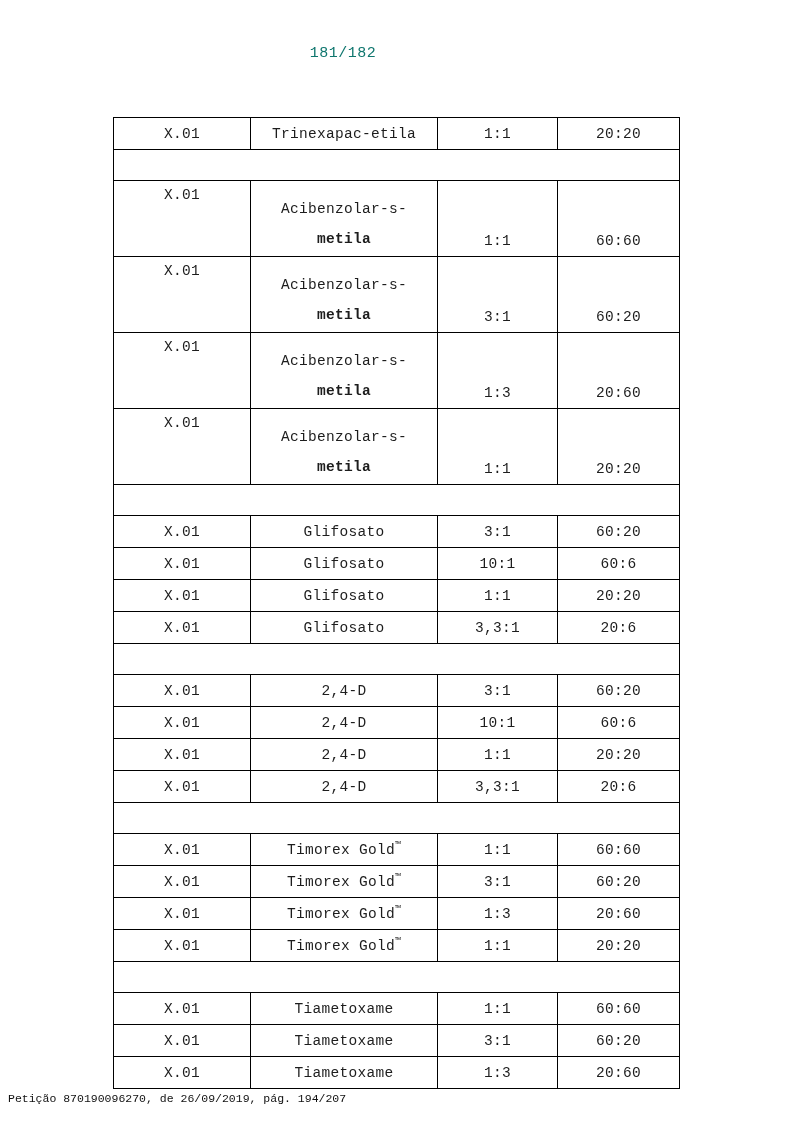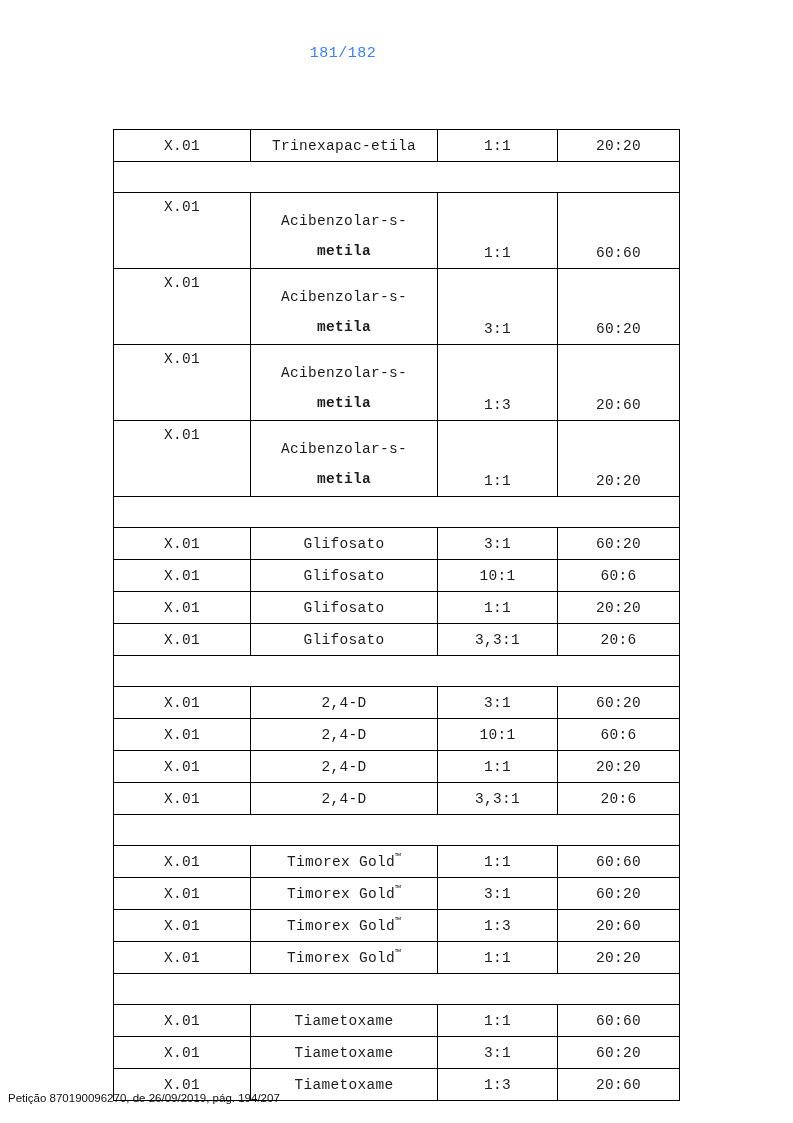--- a/index.html
+++ b/index.html
@@ -19,30 +19,29 @@
   
   .page-number {
     position: absolute;
     top: 45px;
     left: 0;
     width: 686px;
     text-align: center;
     font-family: "Liberation Mono", "DejaVu Sans Mono", monospace;
     font-size: 15px;
     letter-spacing: 0.5px;
-    color: #3b82f6;
+    color: #0f766e;
   }
 
   
   .table-wrap {
     position: absolute;
     left: 113px;
     top: 117px;
     width: 566px;
-    margin-top: 12px;
   }
   table.grid {
     border-collapse: collapse;
     width: 566px;
     table-layout: fixed;
     font-size: 14.5px;
     letter-spacing: 0.3px;
   }
   table.grid col.c1 { width: 137px; }
   table.grid col.c2 { width: 187px; }
@@ -93,21 +92,21 @@
     font-size: 9.5px;
     vertical-align: super;
     line-height: 0;
   }
 
   
   .footer {
     position: absolute;
     left: 8px;
     top: 1092px;
-    font-family: Liberation Sans, sans-serif;
+    font-family: Liberation Mono, monospace;
     font-size: 11.5px;
     color: #111;
     white-space: nowrap;
   }
 </style>
 </head>
 <body>
 
 <div class="page-number">181/182</div>
 

